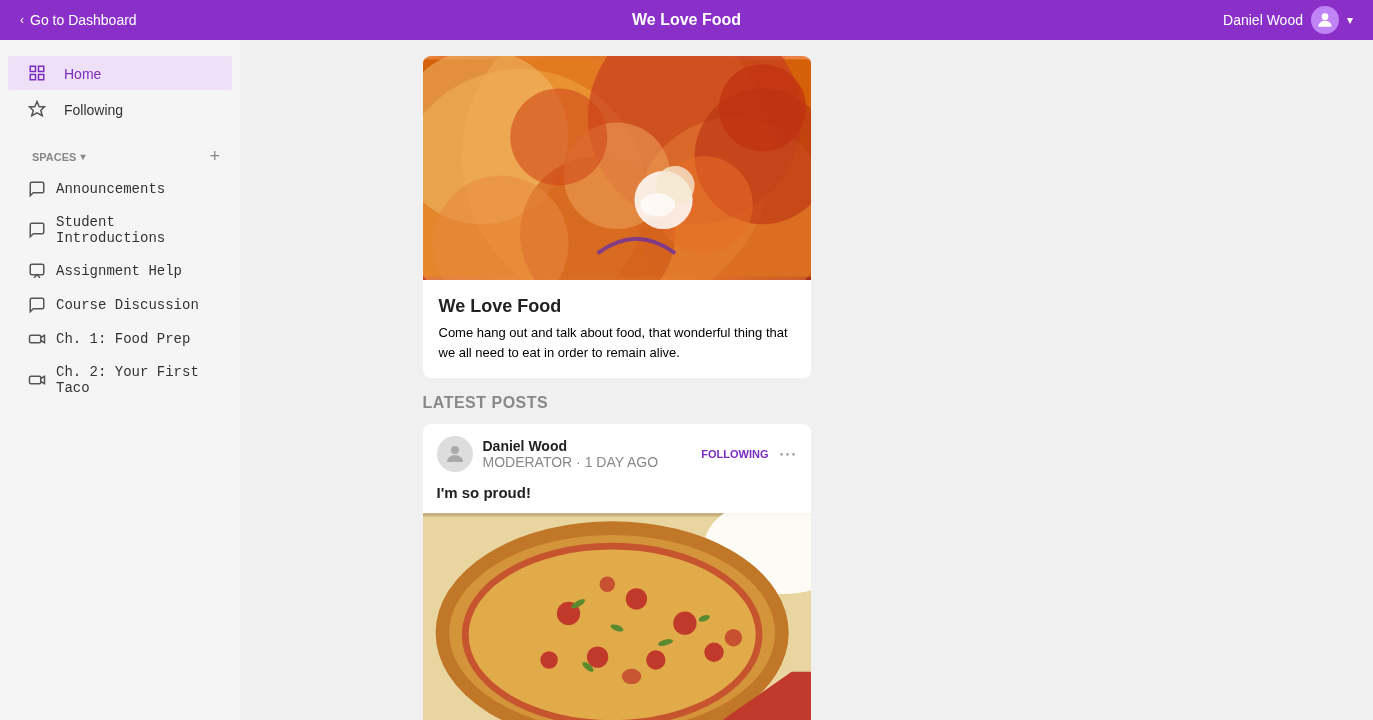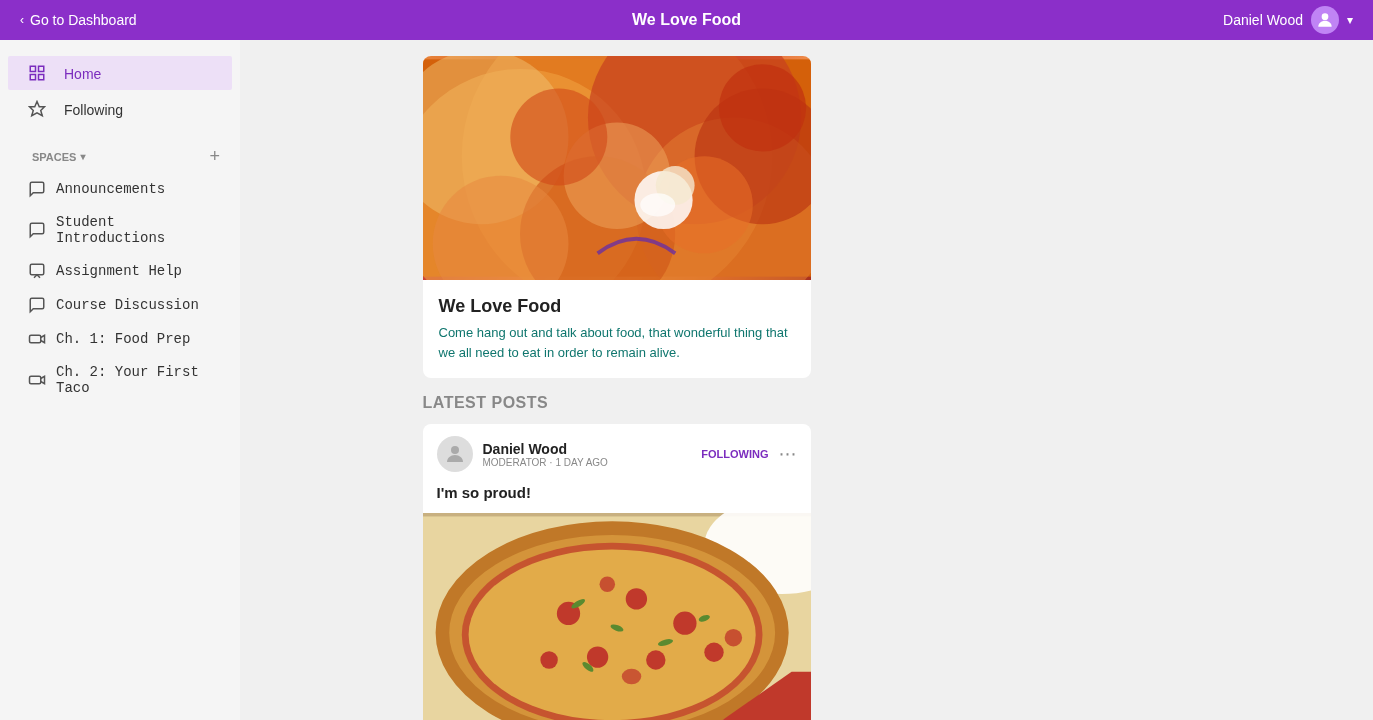--- a/index.html
+++ b/index.html
@@ -74,36 +74,36 @@
       border-radius: 8px; overflow: hidden; background: white;
       margin-bottom: 16px;
     }
     .banner-image {
       width: 100%; height: 224px;
       background: linear-gradient(135deg, #e8833a 0%, #d4541a 25%, #c94040 40%, #e87040 55%, #f0a050 70%, #d45820 85%, #a83020 100%);
       position: relative; overflow: hidden;
     }
     .banner-info { padding: 16px; }
     .banner-title { font-size: 18px; font-weight: 700; color: #222; margin-bottom: 6px; }
-    .banner-desc { font-size: 13px; color: #0f766e; line-height: 1.5; }
+    .banner-desc { font-size: 13px; color: #000000; line-height: 1.5; }
 
     
     .section-label { font-size: 16px; font-weight: 700; color: #888; text-transform: uppercase; margin-bottom: 12px; letter-spacing: 0.5px; }
 
     .post-card { background: white; border-radius: 8px; overflow: hidden; margin-bottom: 16px; }
     .post-header { padding: 12px 14px; display: flex; align-items: center; justify-content: space-between; }
     .post-author { display: flex; align-items: center; gap: 10px; }
     .post-avatar {
       width: 36px; height: 36px; border-radius: 50%; background: #ddd;
       display: flex; align-items: center; justify-content: center; overflow: hidden;
     }
     .post-avatar svg { width: 24px; height: 24px; fill: #aaa; }
     .post-author-info {}
     .post-author-name { font-size: 14px; font-weight: 600; color: #222; }
-    .post-author-meta { font-size: 10px; color: #888; }
+    .post-author-meta { font-size: 14px; color: #888; }
     .post-header-right { display: flex; align-items: center; gap: 10px; }
     .following-badge { font-size: 11px; color: #7b2cbe; font-weight: 600; }
     .post-menu { font-size: 18px; color: #888; cursor: pointer; }
 
     .post-text { padding: 0 14px 12px 14px; font-size: 15px; font-weight: 600; color: #222; }
 
     .post-image {
       width: 100%; height: 230px;
       background: #c8b080;
       position: relative; overflow: hidden;

